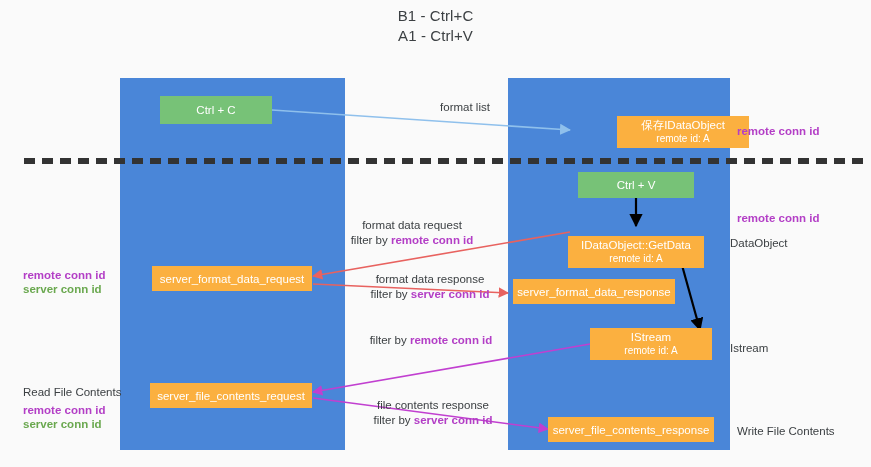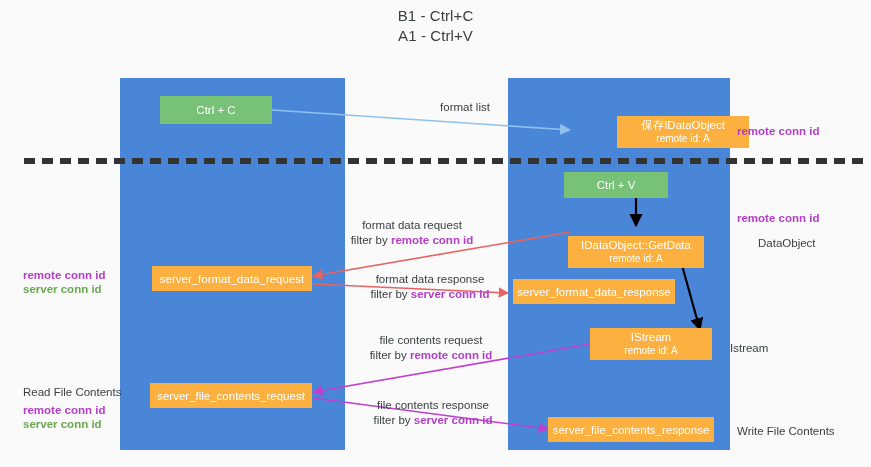--- a/index.html
+++ b/index.html
@@ -161,21 +161,21 @@
 
   <div class="abs node green" style="left:160px; top:96px; width:112px; height:28px;">
     <span>Ctrl + C</span>
   </div>
 
   <div class="abs node orange" style="left:570px; top:116px; width:132px; height:32px;margin-left:47px;">
     <span>保存IDataObject</span>
     <span class="l2">remote id: A</span>
   </div>
 
-  <div class="abs node green" style="left:564px; top:172px; width:104px; height:26px;">
+  <div class="abs node green" style="left:578px; top:172px; width:116px; height:26px;">
     <span>Ctrl + V</span>
   </div>
 
   <div class="abs node orange" style="left:568px; top:236px; width:136px; height:32px;">
     <span>IDataObject::GetData</span>
     <span class="l2">remote id: A</span>
   </div>
 
   <div class="abs node orange" style="left:152px; top:266px; width:160px; height:25px;">
     <span>server_format_data_request</span>
@@ -212,42 +212,41 @@
   </div>
 
   <div class="abs edge-label" style="left:345px; top:272px; width:170px;">
     <div>format data response</div>
     <div>
       <span class="plain">filter by </span><span class="purple">server conn id</span>
     </div>
   </div>
 
   <div class="abs edge-label" style="left:345px; top:333px; width:172px;">
-    <div>file contents request</div>
     <div>
       <span class="plain">filter by </span><span class="purple">remote conn id</span>
     </div>
   </div>
 
   <div class="abs edge-label" style="left:345px; top:398px; width:176px;">
     <div>file contents response</div>
     <div>
       <span class="plain">filter by </span><span class="purple">server conn id</span>
     </div>
   </div>
 
   <div class="abs ann" style="left:737px; top:124px;">
     <span class="purple">remote conn id</span>
   </div>
 
   <div class="abs ann" style="left:737px; top:211px;">
     <span class="purple">remote conn id</span>
   </div>
 
-  <div class="abs ann" style="left:730px; top:236px;padding-left:28px;">
+  <div class="abs ann" style="left:730px; top:236px;">
     <span class="gray">DataObject</span>
   </div>
 
   <div class="abs ann" style="left:730px; top:341px;">
     <span class="gray">Istream</span>
   </div>
 
   <div class="abs ann" style="left:737px; top:424px;">
     <span class="gray">Write File Contents</span>
   </div>

